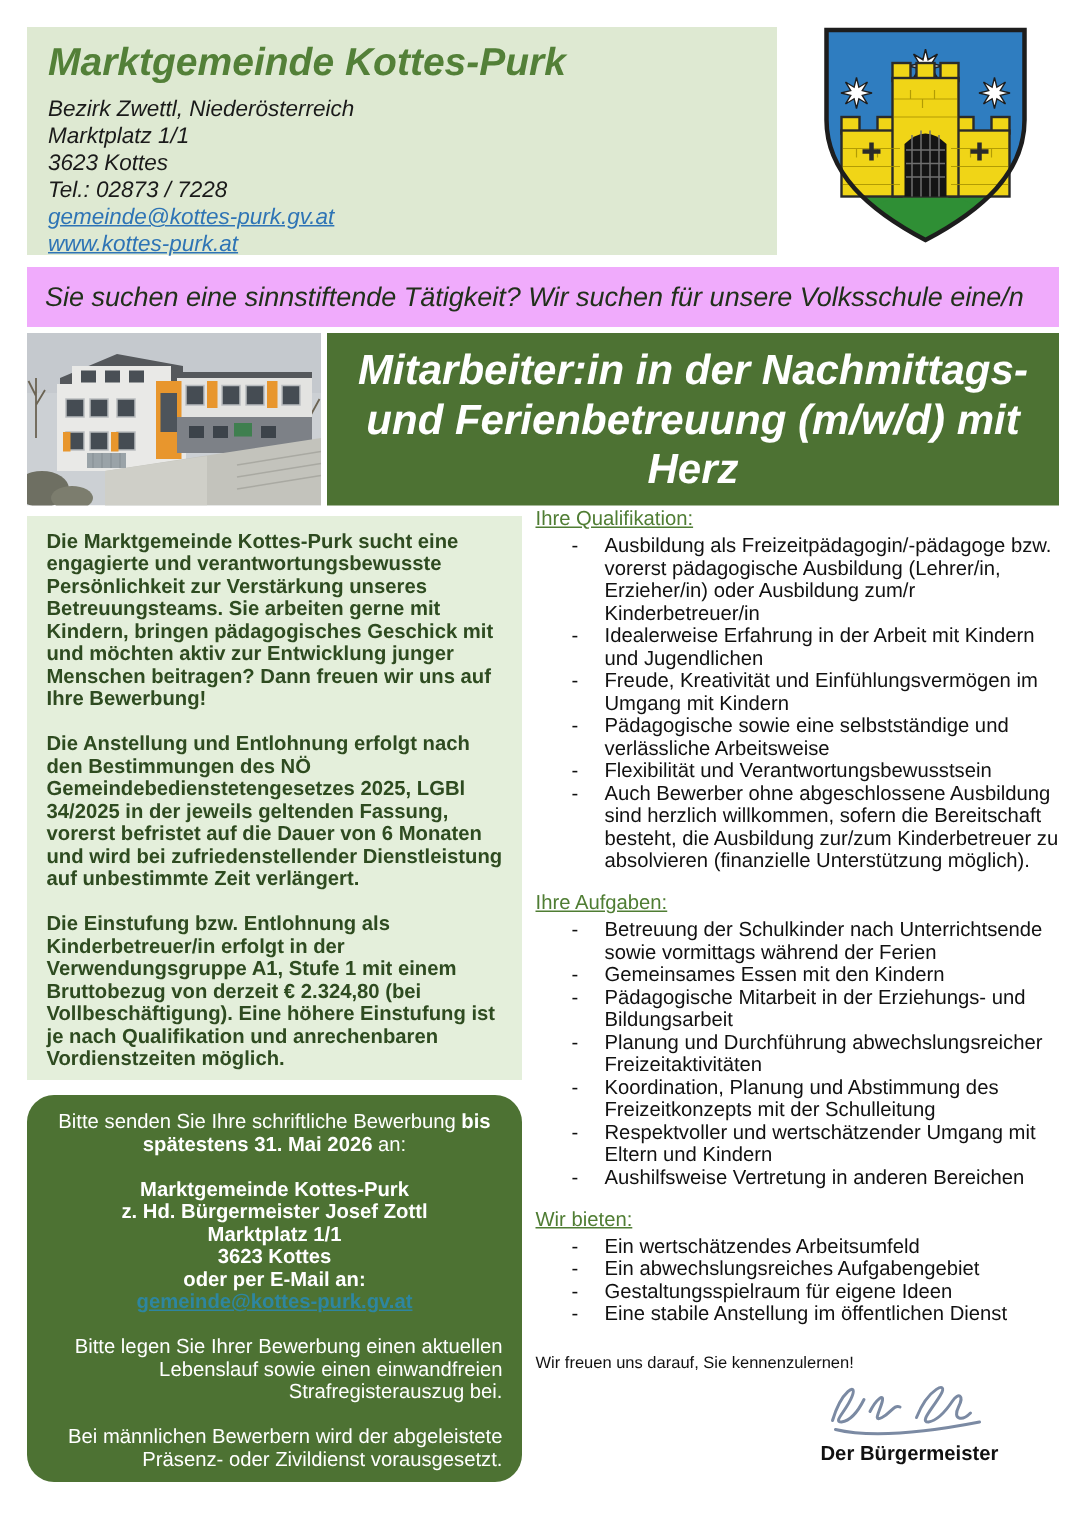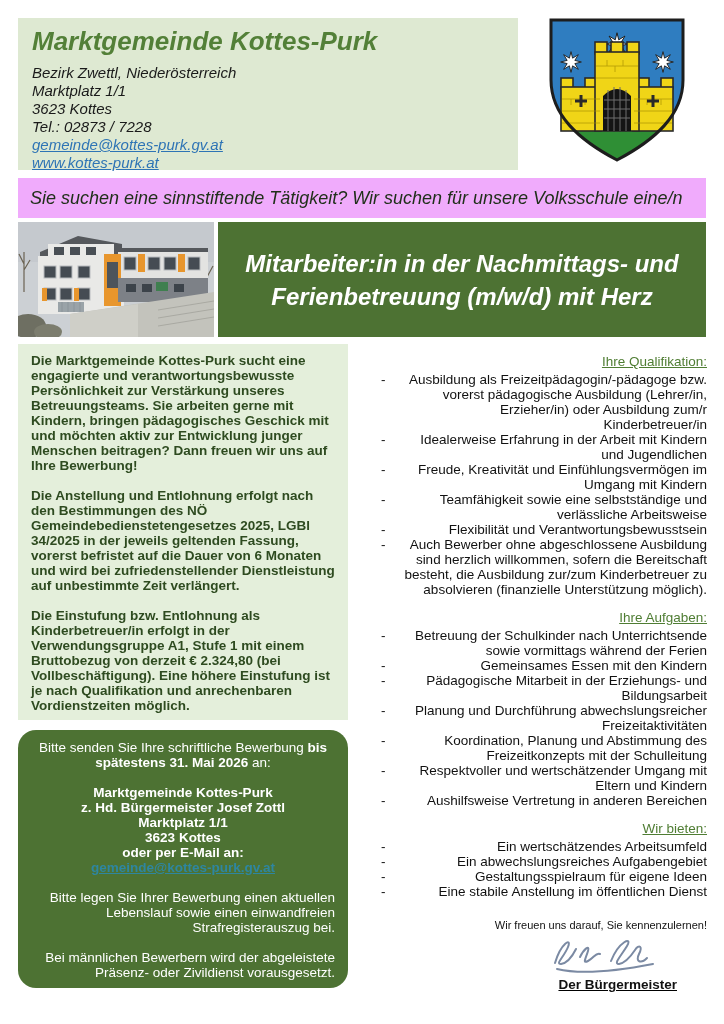--- a/index.html
+++ b/index.html
@@ -18,45 +18,45 @@
 
   
   .banner{position:absolute;left:18px;top:178px;width:688px;height:40px;background:#f0abfc;
           display:flex;align-items:center;box-sizing:border-box;padding-left:12px;
           font-size:18px;font-style:italic;color:#20301a;white-space:nowrap;}
 
   
   .photo{position:absolute;left:18px;top:222px;width:196px;height:115px;}
   .job-box{position:absolute;left:218px;top:222px;width:488px;height:115px;background:#4d7233;
            display:flex;align-items:center;justify-content:center;box-sizing:border-box;padding:0 12px;
-           color:#ffffff;font-size:24px;font-weight:bold;font-style:italic;text-align:center;line-height:33px;}
+           color:#ffffff;font-size:28px;font-weight:bold;font-style:italic;text-align:center;line-height:33px;}
 
   
   .intro-box{position:absolute;left:18px;top:344px;width:330px;height:376px;background:#e4efdb;
              box-sizing:border-box;padding:9px 13px;}
   .intro-p{margin:0 0 15px 0;font-size:13.5px;font-weight:bold;color:#2e4b20;line-height:15px;}
 
   .app-box{position:absolute;left:18px;top:730px;width:330px;height:258px;background:#4d7233;
            box-sizing:border-box;padding:10px 13px;color:#ffffff;font-size:13.5px;line-height:15px;border-radius:18px;}
   .app-center{text-align:center;}
   .app-block{margin-bottom:15px;}
   .b{font-weight:bold;}
   .app-addr-line{font-weight:bold;line-height:15px;}
   .app-email{display:inline-block;font-weight:bold;color:#2e86a0;text-decoration:underline;cursor:pointer;}
   .app-note{margin-bottom:15px;text-align:right;}
 
   
-  .right-col{position:absolute;left:357px;top:354px;width:350px;text-align:right;}
+  .right-col{position:absolute;left:357px;top:338px;width:350px;}
   .section{margin-bottom:13px;}
   .sec-heading{font-size:13.5px;color:#4f7d33;text-decoration:underline;margin:0 0 3px 0;}
   ul.bullets{list-style:none;margin:0;padding:0;}
   ul.bullets li{position:relative;padding-left:46px;font-size:13.5px;color:#111111;line-height:15px;}
   ul.bullets li::before{content:"-";position:absolute;left:24px;top:0;}
   .closing-text{font-size:11px;color:#111111;margin-top:20px;}
-  .sig-wrap{margin-left:190px;margin-top:2px;width:130px;text-decoration:underline;}
+  .sig-wrap{margin-left:190px;margin-top:2px;width:130px;}
   .sig-svg{display:block;width:120px;height:42px;}
   .signer{font-size:13.5px;font-weight:bold;color:#111111;margin-top:2px;}
 </style>
 </head>
 <body>
 
 <div class="page">
 
   <div class="header-box">
     <div class="header-title">Marktgemeinde Kottes-Purk</div>
@@ -224,21 +224,21 @@
   </div>
 
   <div class="right-col">
 
     <div class="section">
       <div class="sec-heading">Ihre Qualifikation:</div>
       <ul class="bullets">
           <li>Ausbildung als Freizeitpädagogin/-pädagoge bzw. vorerst pädagogische Ausbildung (Lehrer/in, Erzieher/in) oder Ausbildung zum/r Kinderbetreuer/in</li>
           <li>Idealerweise Erfahrung in der Arbeit mit Kindern und Jugendlichen</li>
           <li>Freude, Kreativität und Einfühlungsvermögen im Umgang mit Kindern</li>
-          <li>Teamfähigkeit sowie eine selbstständige und verlässliche Arbeitsweise</li>
+          <li>Pädagogische sowie eine selbstständige und verlässliche Arbeitsweise</li>
           <li>Flexibilität und Verantwortungsbewusstsein</li>
           <li>Auch Bewerber ohne abgeschlossene Ausbildung sind herzlich willkommen, sofern die Bereitschaft besteht, die Ausbildung zur/zum Kinderbetreuer zu absolvieren (finanzielle Unterstützung möglich).</li>
         </ul>
     </div>
 
     <div class="section">
       <div class="sec-heading">Ihre Aufgaben:</div>
       <ul class="bullets">
           <li>Betreuung der Schulkinder nach Unterrichtsende sowie vormittags während der Ferien</li>
           <li>Gemeinsames Essen mit den Kindern</li>

